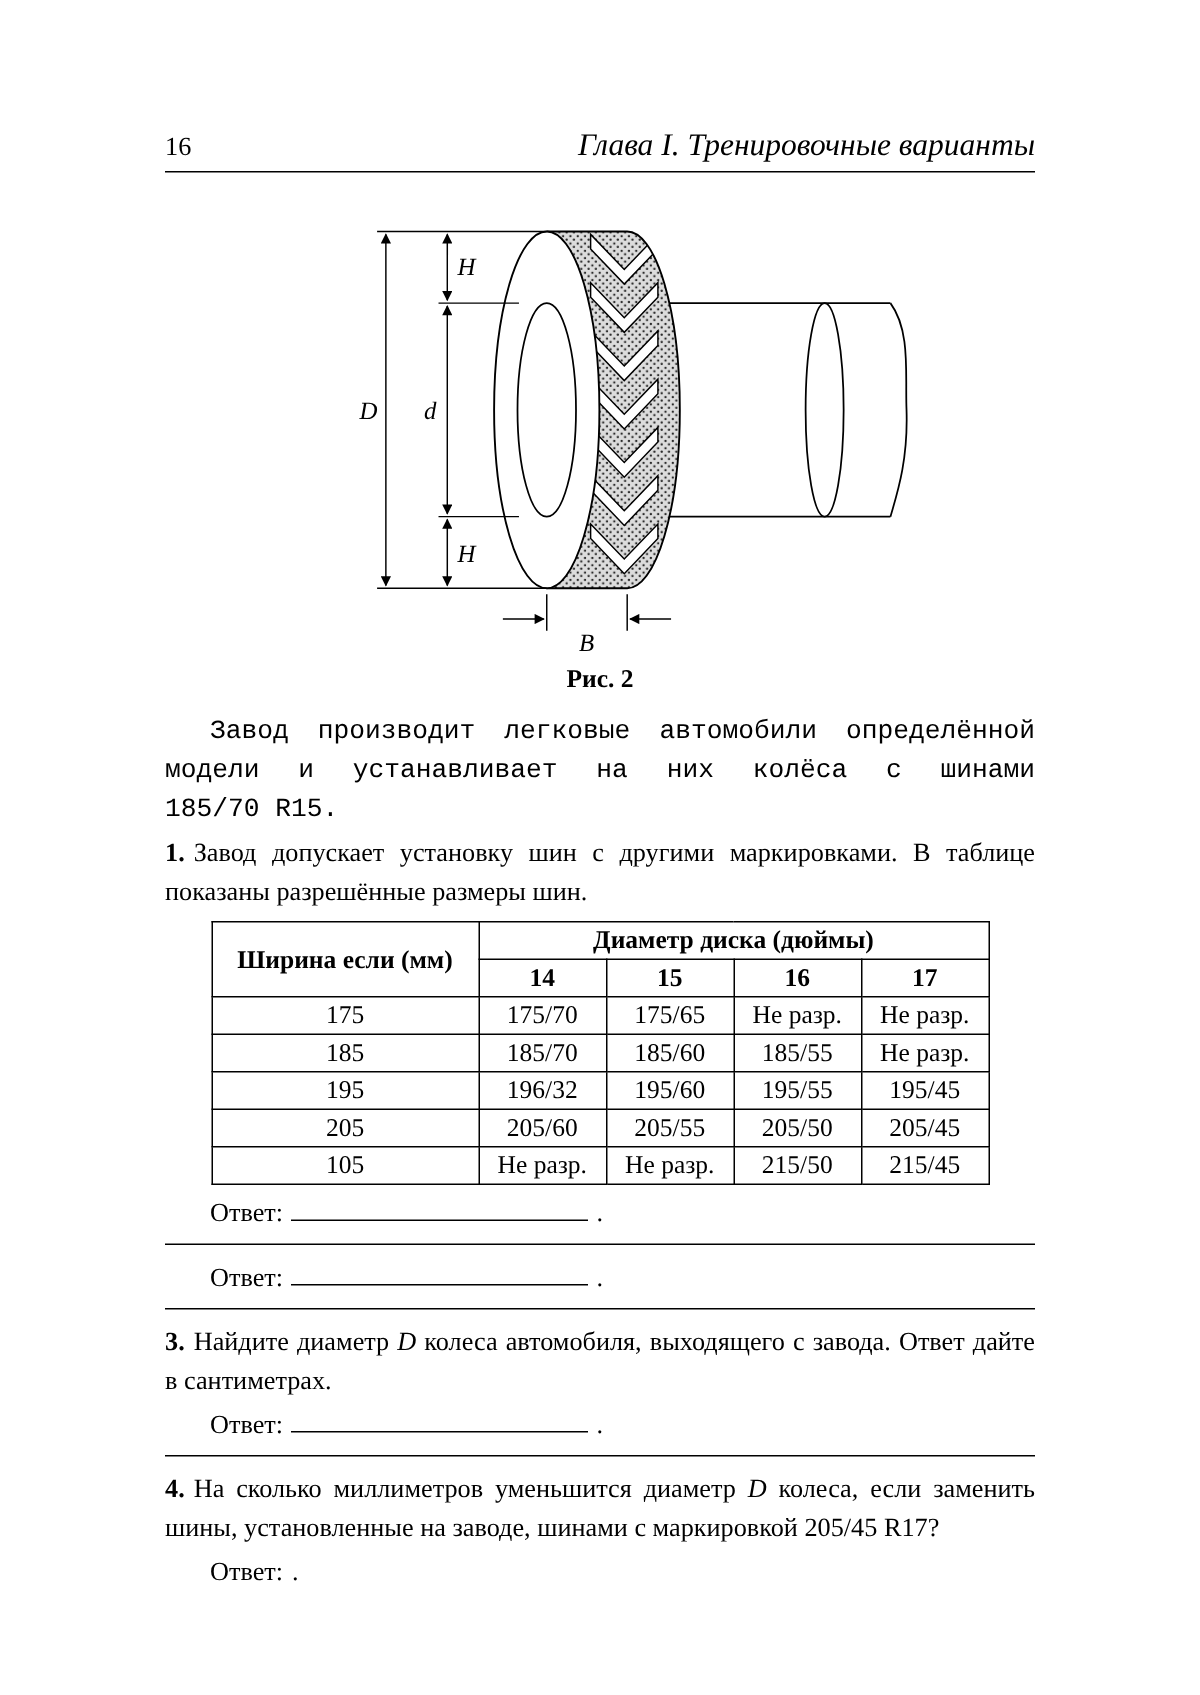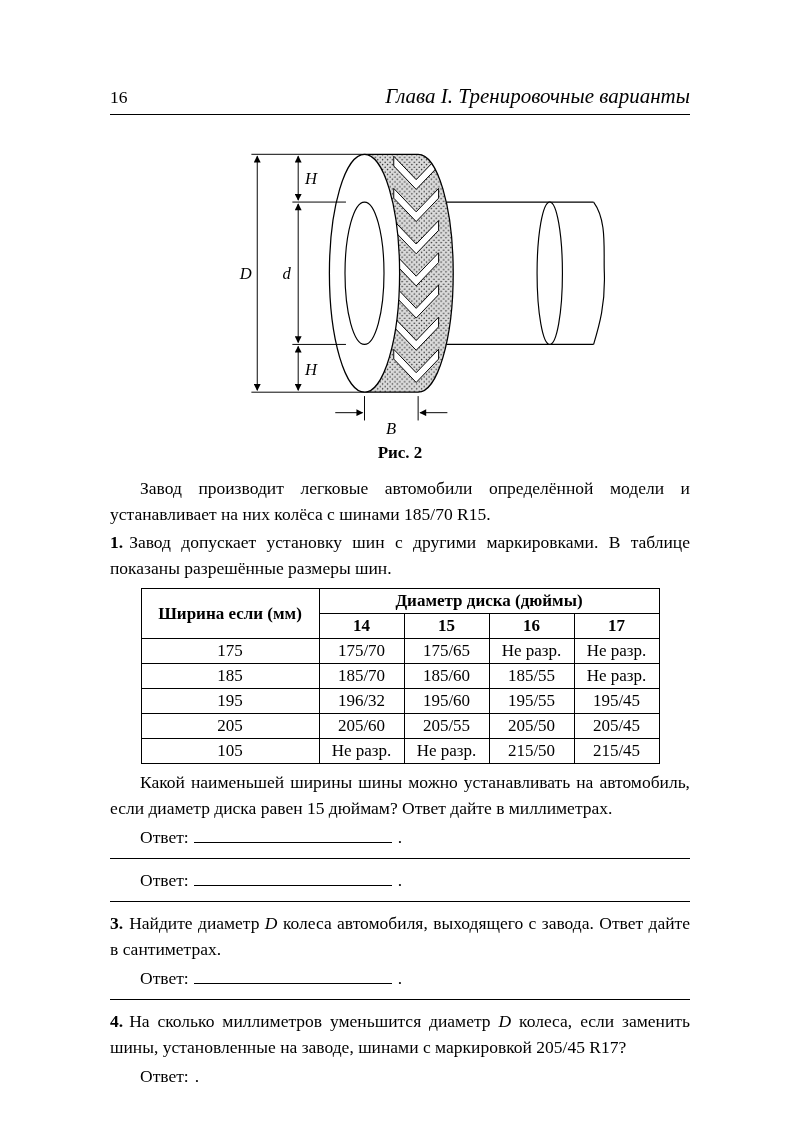--- a/index.html
+++ b/index.html
@@ -14,21 +14,21 @@
   .header { display:flex; justify-content:space-between; align-items:baseline;
             border-bottom:1.4px solid #000; padding-bottom:5px; }
   .page-num { font-size:17.5px; }
   .chapter  { font-style:italic; font-size:21px; }
 
   .figure-wrap { margin-top:12px; }
   .figure-wrap svg { display:block; margin-left:118px; }
   .fig-caption { font-weight:bold; text-align:center; font-size:17px; margin-top:4px; }
 
   .para { text-align:justify; line-height:26px; margin:2px 0; }
-  .indent { text-indent:30px; }
+  .indent { text-indent:30px;font-family:Liberation Mono, monospace; }
   .intro { margin-top:12px; }
   .probnum { font-weight:bold; margin-right:6px; }
   .mvar { font-style:italic; }
 
   table { border-collapse:collapse; margin:7px auto 5px auto; font-size:17px; }
   td { border:1px solid #000; text-align:center; padding:1px 6px; height:25px; }
   td.w1 { width:178px; }
   td.wc { width:85px;margin-top:38px; }
   .bold { font-weight:bold; }
 
@@ -168,23 +168,20 @@
     <tr>
       <td>105</td>
       <td>Не разр.</td>
       <td>Не разр.</td>
       <td>215/50</td>
       <td>215/45</td>
     </tr>
   </tbody>
     </table>
 
-  <p class="para indent">
-    <span>Какой наименьшей ширины шины можно устанавливать на автомобиль, если диаметр диска равен 15 дюймам? Ответ дайте в миллиметрах.</span>
-  </p>
 
   <div class="answer">
     <span class="ans-label">Ответ:</span><span class="ans-line"></span><span class="ans-period">.</span>
   </div>
 
   <hr class="sep">
 
 
   <div class="answer">
     <span class="ans-label">Ответ:</span><span class="ans-line"></span><span class="ans-period">.</span>

